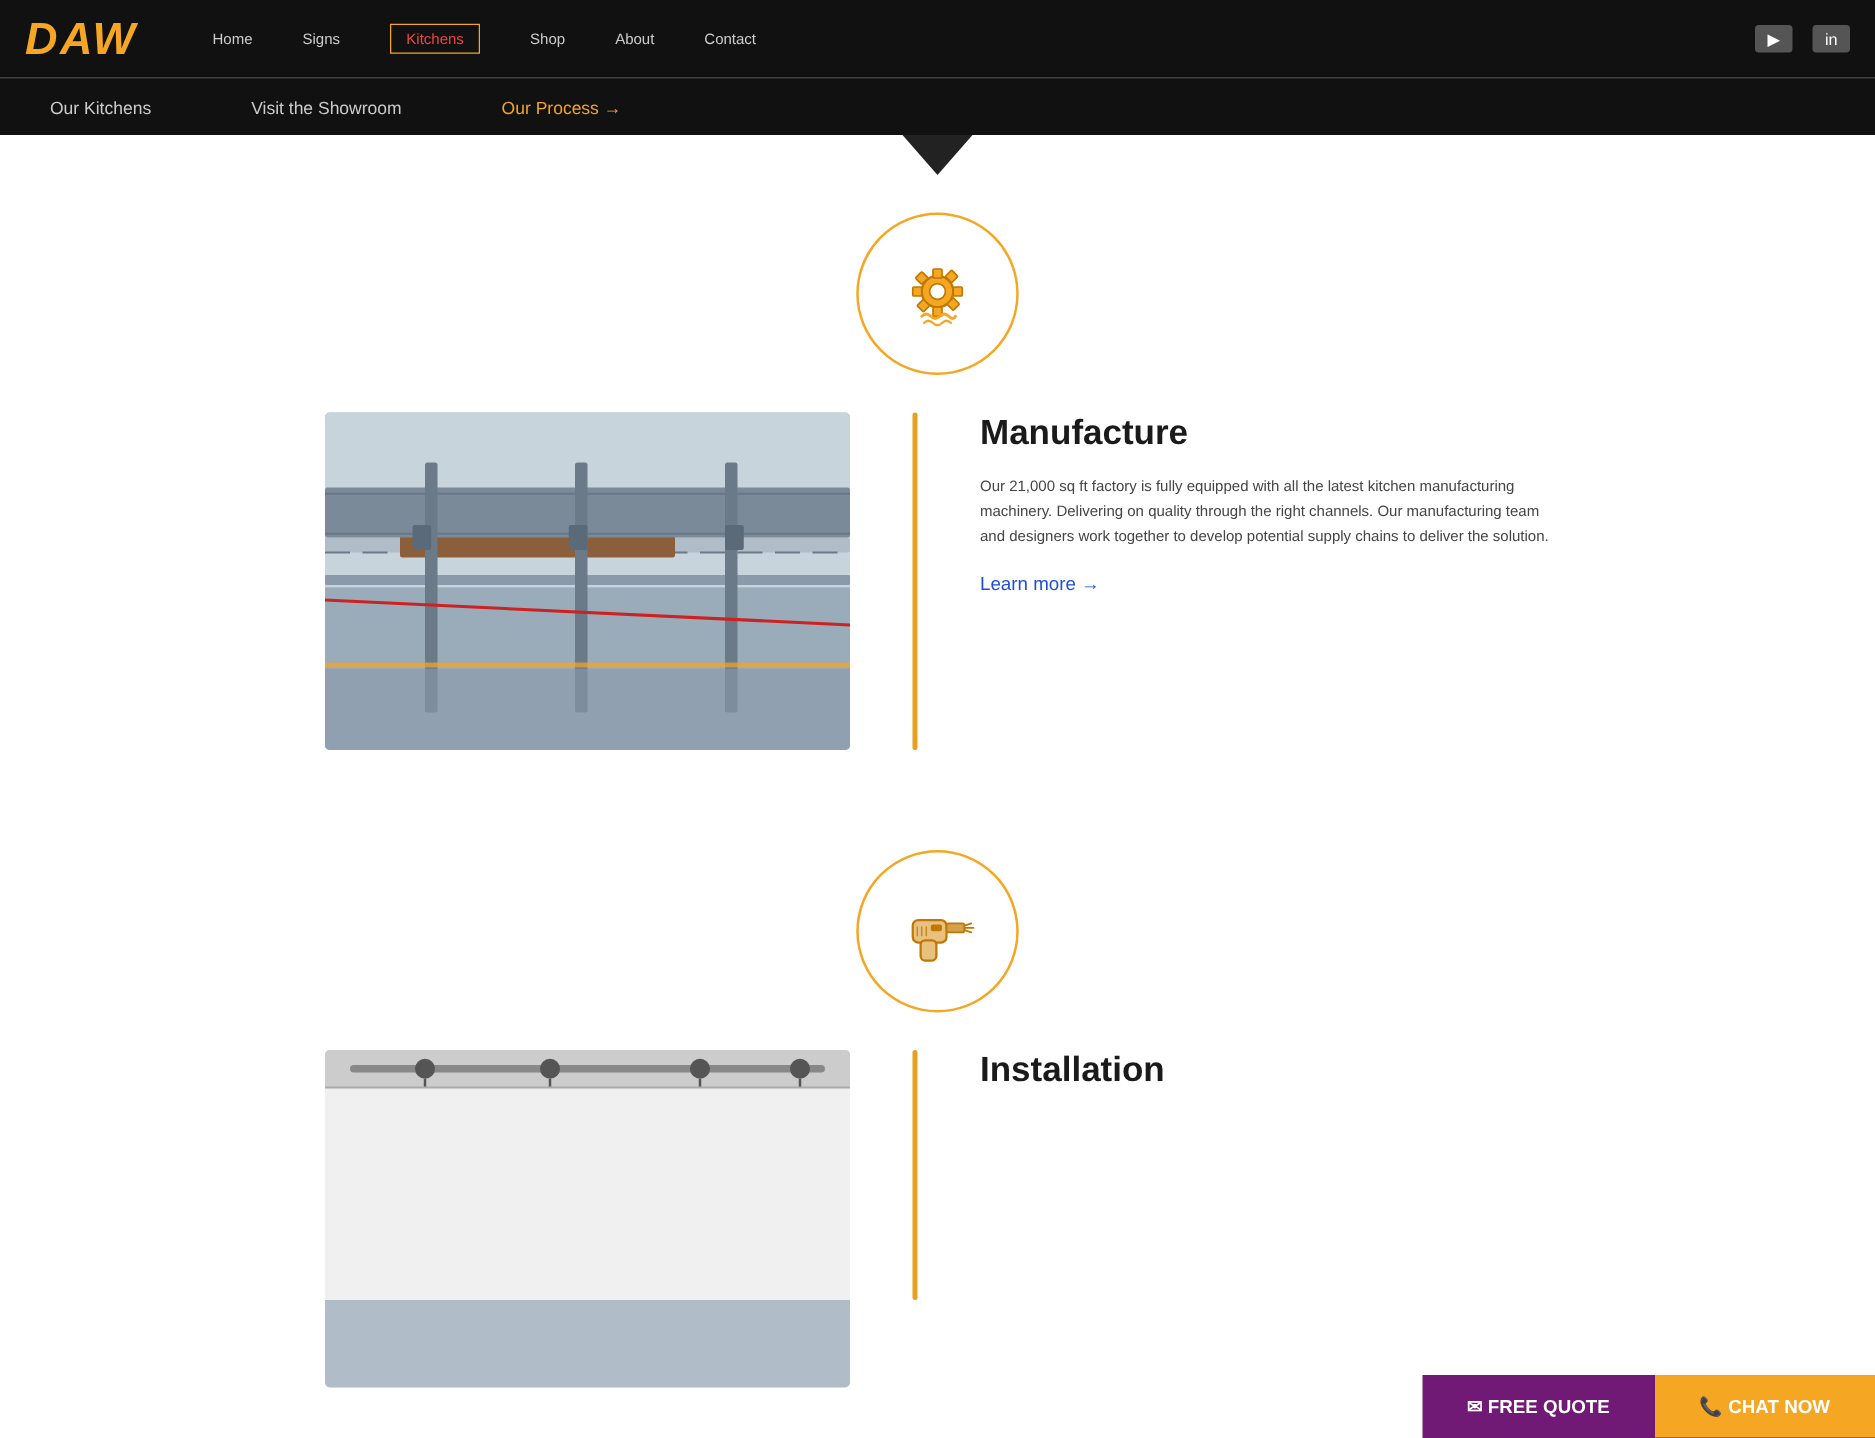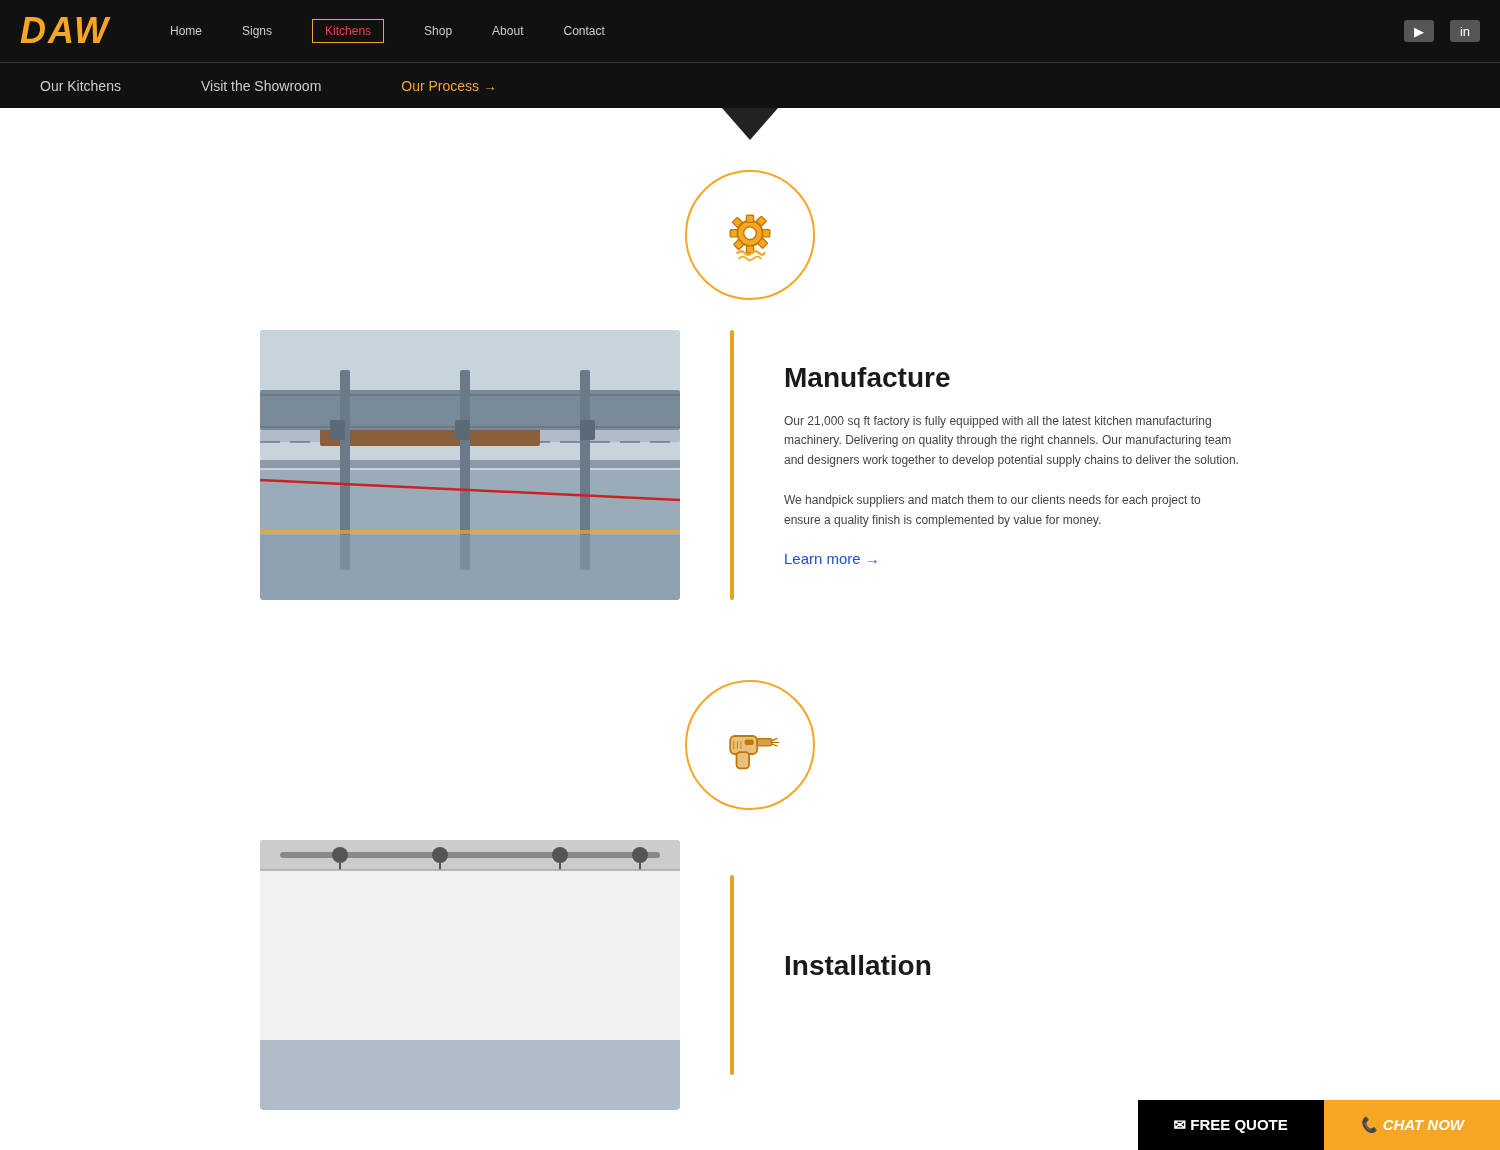--- a/index.html
+++ b/index.html
@@ -109,21 +109,21 @@
       border: 2.5px solid #f5a623;
       display: flex;
       align-items: center;
       justify-content: center;
       background: #fff;
     }
 
     
     .section-content {
       display: flex;
-      align-items: center;
+      align-items: flex-start;
       max-width: 1100px;
       margin: 0 auto 80px auto;
       gap: 0;
       padding: 0 60px;
     }
     .section-image {
       width: 420px;
       min-width: 420px;
       height: 270px;
       background: #b0bcc8;
@@ -166,41 +166,40 @@
 
     
     .cta-bar {
       position: fixed;
       bottom: 0;
       right: 0;
       display: flex;
       z-index: 100;
     }
     .cta-quote {
-      background: #000000;
+      background: #701a75;
       color: #fff;
       font-size: 15px;
       font-weight: 600;
       padding: 16px 36px;
       display: flex;
       align-items: center;
       gap: 10px;
       cursor: pointer;
     }
     .cta-chat {
       background: #f5a623;
       color: #fff;
       font-size: 15px;
       font-weight: 600;
       padding: 16px 36px;
       display: flex;
       align-items: center;
       gap: 10px;
       cursor: pointer;
-      font-style: italic;
     }
 
     
     .gear-svg { width: 72px; height: 72px; }
     .drill-svg { width: 72px; height: 72px; }
   </style>
 </head>
 <body>
 
 <header class="header">
@@ -288,21 +287,20 @@
 
         <line x1="0" y1="150" x2="420" y2="170" stroke="#cc2222" stroke-width="2.5"></line>
 
         <rect y="205" width="420" height="65" fill="#8a9aaa" opacity="0.6"></rect>
       </svg>
     </div>
     <div class="divider-line"></div>
     <div class="section-text">
       <h2 class="section-title">Manufacture</h2>
       <p class="section-body">Our 21,000 sq ft factory is fully equipped with all the latest kitchen manufacturing machinery. Delivering on quality through the right channels. Our manufacturing team and designers work together to develop potential supply chains to deliver the solution.</p>
-      <p class="section-body">We handpick suppliers and match them to our clients needs for each project to ensure a quality finish is complemented by value for money.</p>
       <a class="learn-more">Learn more →</a>
     </div>
   </section>
 
   <div class="circle-icon-wrap">
     <div class="circle-icon">
 
       <svg class="drill-svg" viewBox="0 0 80 80" fill="none" xmlns="http://www.w3.org/2000/svg">
 
         <rect x="18" y="30" width="30" height="20" rx="5" fill="#e8c080" stroke="#c07800" stroke-width="2"></rect>

